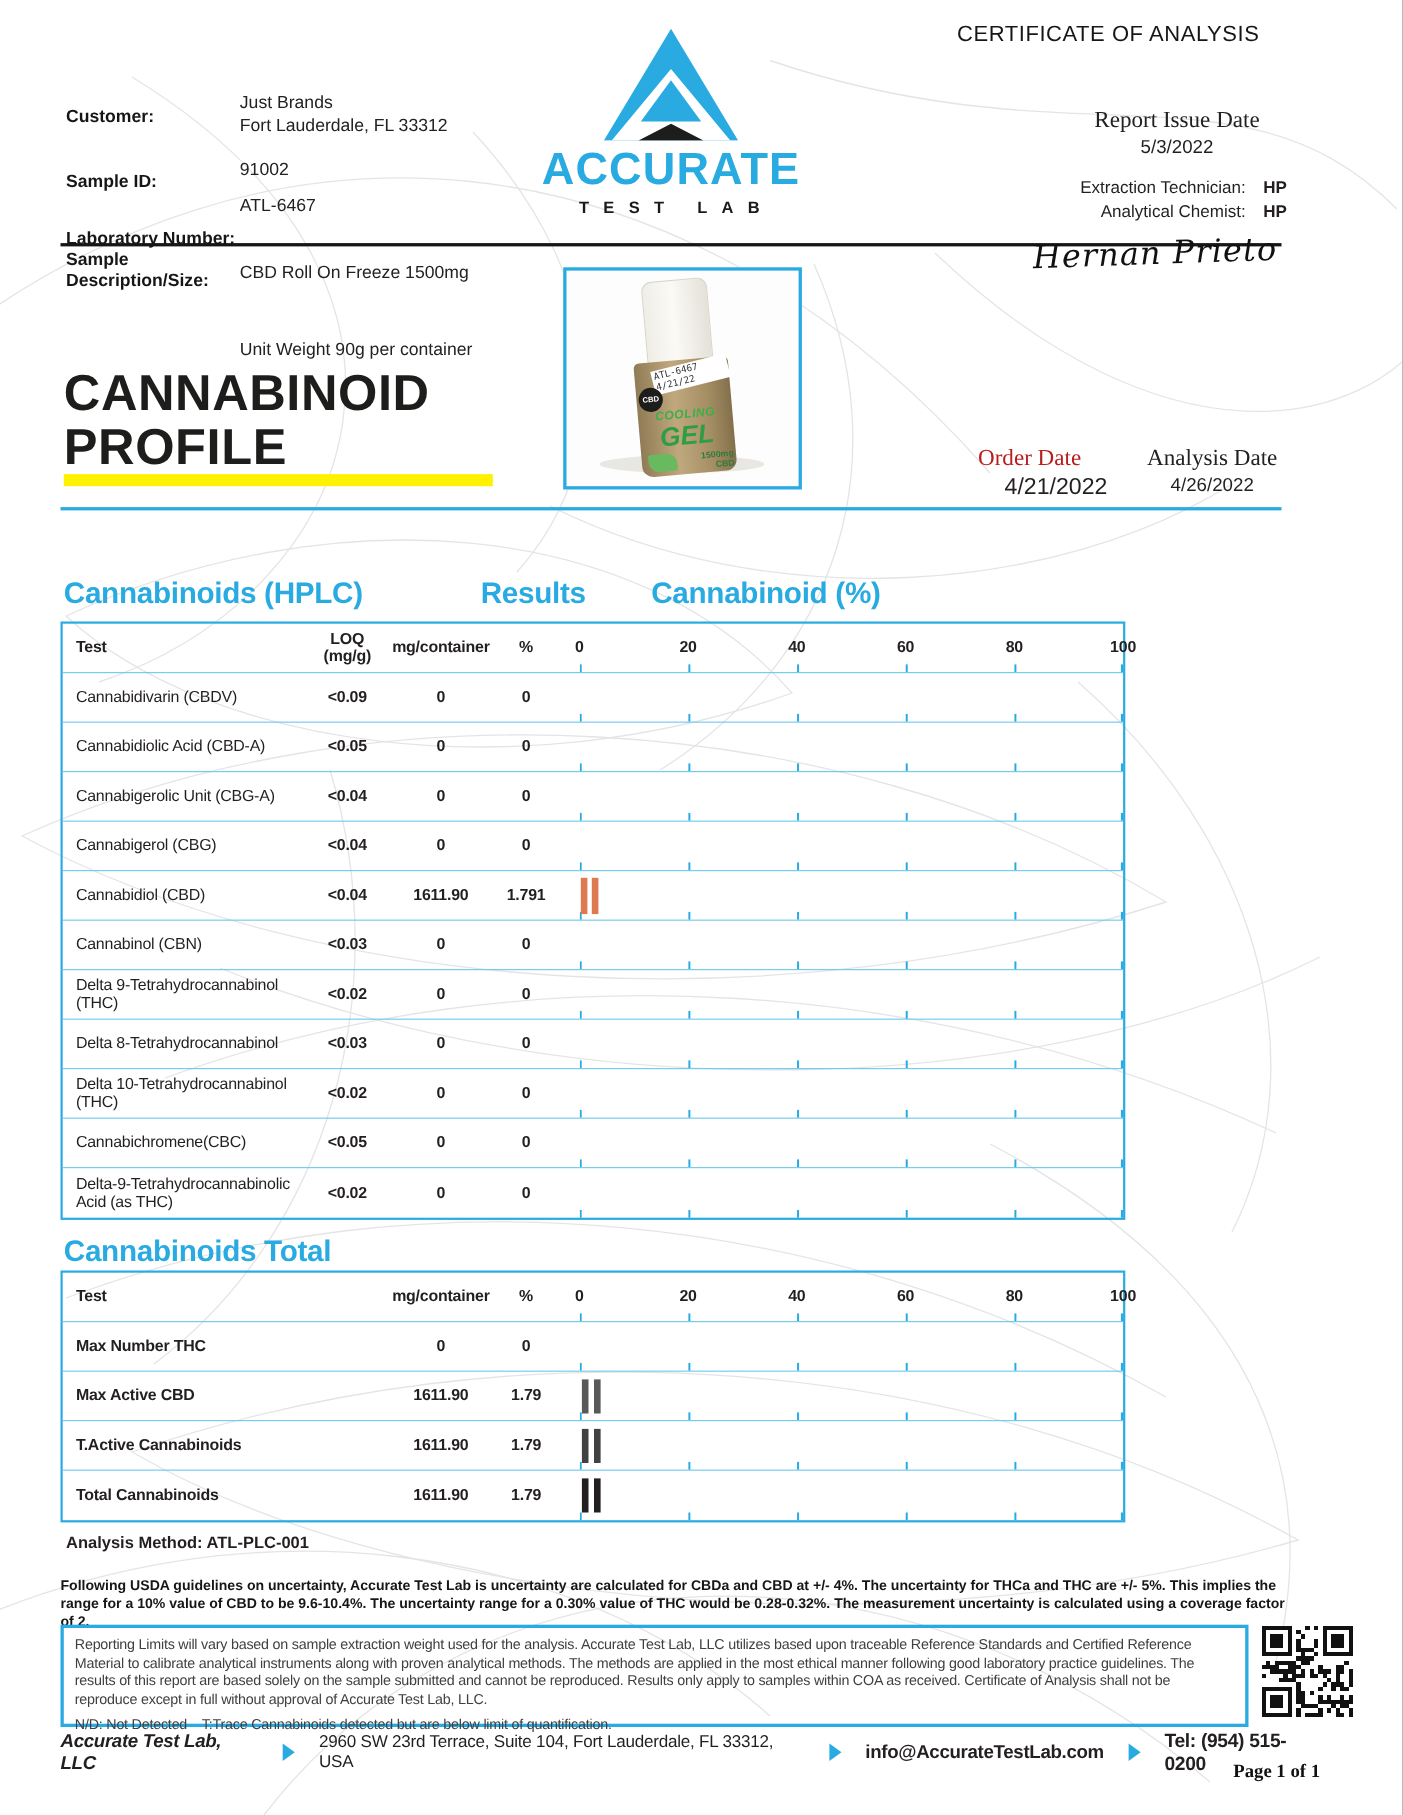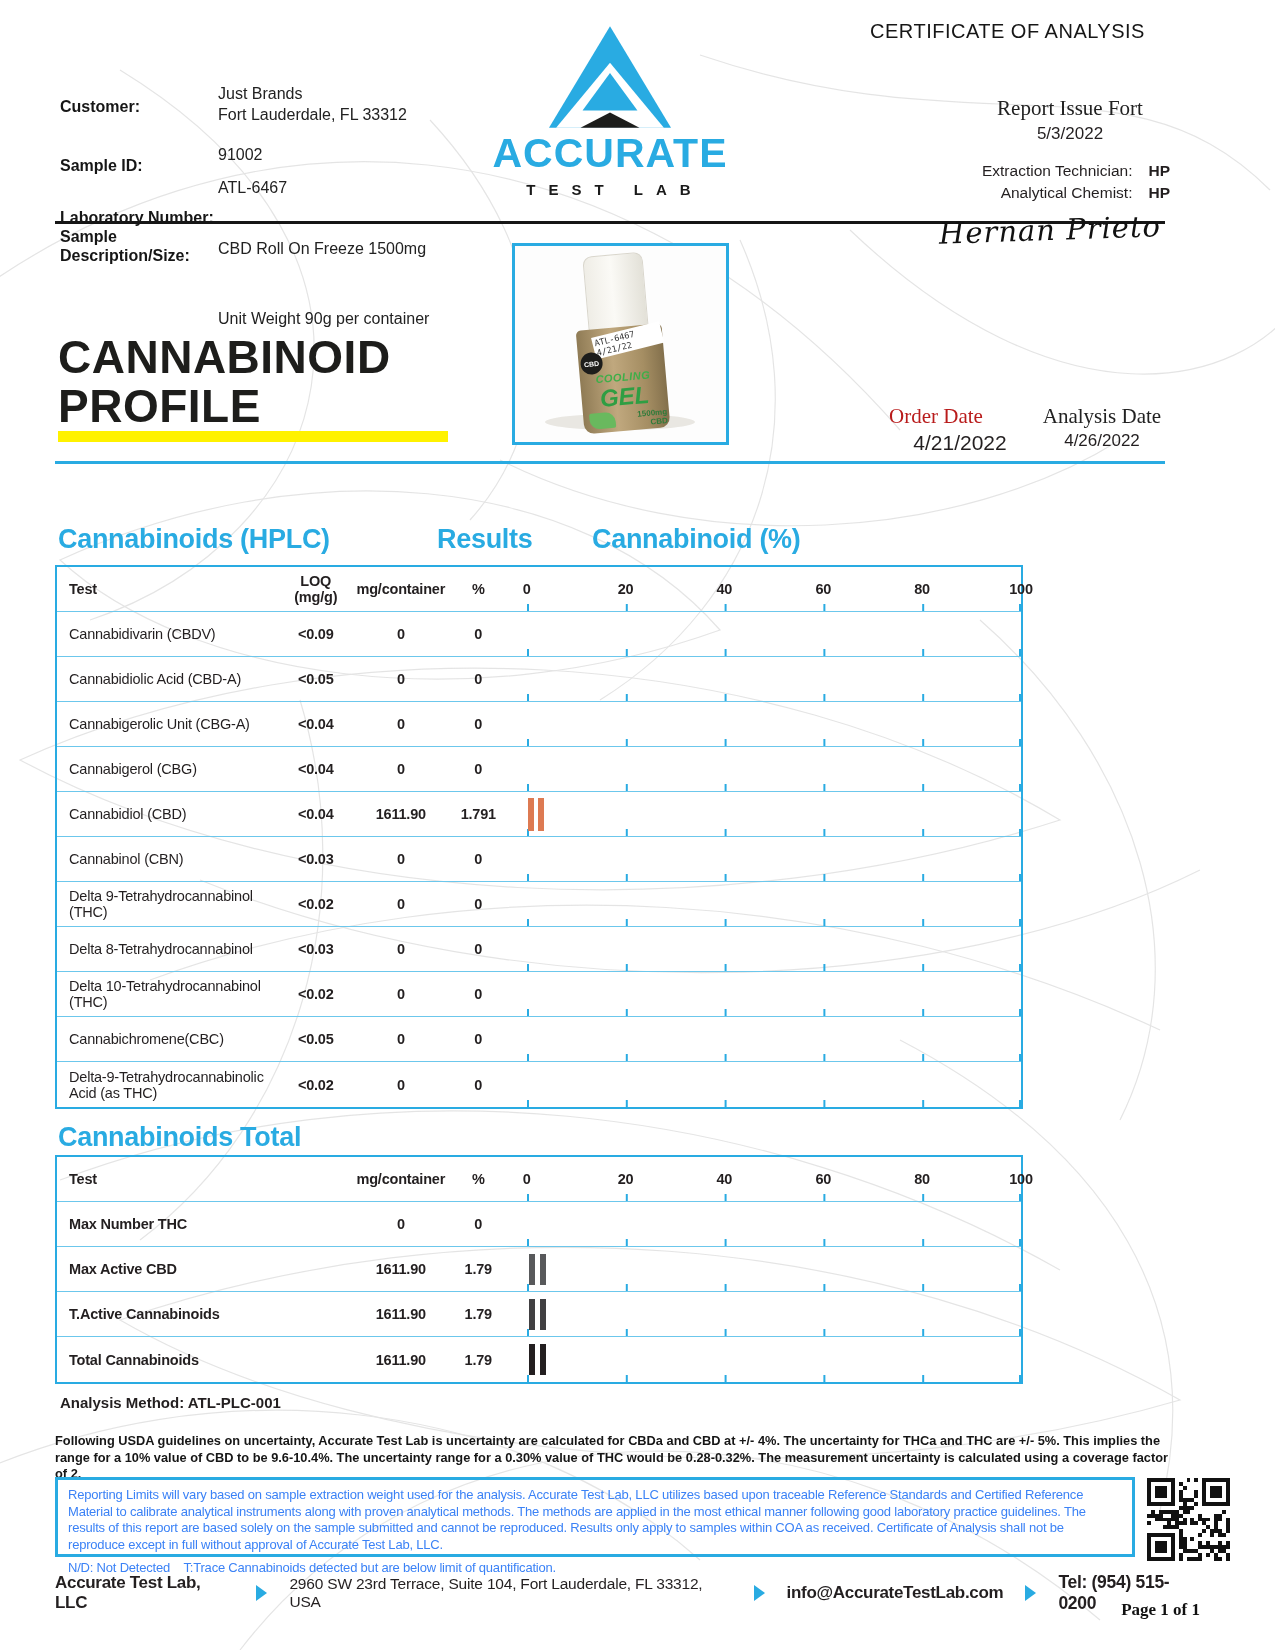--- a/index.html
+++ b/index.html
@@ -99,27 +99,27 @@
                       linear-gradient(var(--accent),var(--accent));
      background-size:20% 7px,2px 7px;background-position:0 100%,100% 100%;background-repeat:repeat-x,no-repeat;}
   .axis-lab{position:absolute;top:50%;transform:translate(-50%,-50%);font-weight:bold;font-size:14.5px;}
   .bars{display:flex;gap:4px;align-items:center;height:100%;padding-left:1px;}
   .bar{width:6px;height:33px;}
   .tbl2 .bar{height:31px;margin-left:1px;}
   .bold-name{font-weight:bold;}
 
   .analysis-method{left:60px;top:1394px;font-weight:bold;font-size:15px;}
   .usda{left:55px;top:1433px;width:1125px;font-weight:bold;font-size:12.8px;line-height:16.5px;color:#161616;}
-  .report-box{left:55px;top:1477px;width:1080px;height:80px;border:3px solid var(--accent);box-sizing:border-box;
-              padding:7px 10px;font-size:13px;line-height:16.5px;letter-spacing:-.2px;color:#3b82f6;}
+  .report-box{left:55px;top:1477px;width:1080px;height:93px;border:3px solid var(--accent);box-sizing:border-box;
+              padding:7px 10px;font-size:13px;line-height:16.5px;letter-spacing:-.2px;color:#404040;}
   .nd-note{margin-top:7px;white-space:pre;}
   .qr{left:1147px;top:1478px;width:83px;height:83px;}
 
   .footer{left:55px;top:1572px;width:1150px;display:flex;align-items:center;}
-  .f-company{font-weight:bold;font-size:17px;letter-spacing:-.3px;}
+  .f-company{font-weight:bold;font-size:17px;letter-spacing:-.3px;font-style:italic;}
   .f-address{font-size:15.5px;letter-spacing:-.2px;}
   .f-email{font-weight:bold;font-size:17px;letter-spacing:-.3px;}
   .f-phone{font-weight:bold;font-size:17.5px;letter-spacing:-.3px;}
   .f-arrow{width:0;height:0;border-left:11px solid var(--accent);border-top:8px solid transparent;
            border-bottom:8px solid transparent;margin:0 22px;flex:none;}
   .page-num{left:980px;top:1600px;width:220px;text-align:right;font-family:"Liberation Serif",serif;
             font-weight:bold;font-size:17px;color:#111;}
 </style>
 </head>
 <body>
@@ -160,21 +160,21 @@
       <polygon points="60,0 120,100 0,100" fill="#29ABE2"></polygon>
       <polygon points="60,36 113,100 7,100" fill="#ffffff"></polygon>
       <polygon points="60,46 87,83 33,83" fill="#29ABE2"></polygon>
       <polygon points="60,85 89,100 31,100" fill="#1d1d1b"></polygon>
     </svg>
     <div class="logo-brand">ACCURATE</div>
     <div class="logo-sub">TEST LAB</div>
   </div>
 
   <div class="abs cert-title">CERTIFICATE OF ANALYSIS</div>
-  <div class="abs serif rid-label">Report Issue Fort</div>
+  <div class="abs serif rid-label">Report Issue Date</div>
   <div class="abs rid-value">5/3/2022</div>
   <div class="abs tech-row">
     <span>Extraction Technician:</span><b>HP</b>
   </div>
   <div class="abs chem-row">
     <span>Analytical Chemist:</span><b>HP</b>
   </div>
 
   <div class="abs hr-black"></div>
   <div class="abs signature">Hernan Prieto</div>

